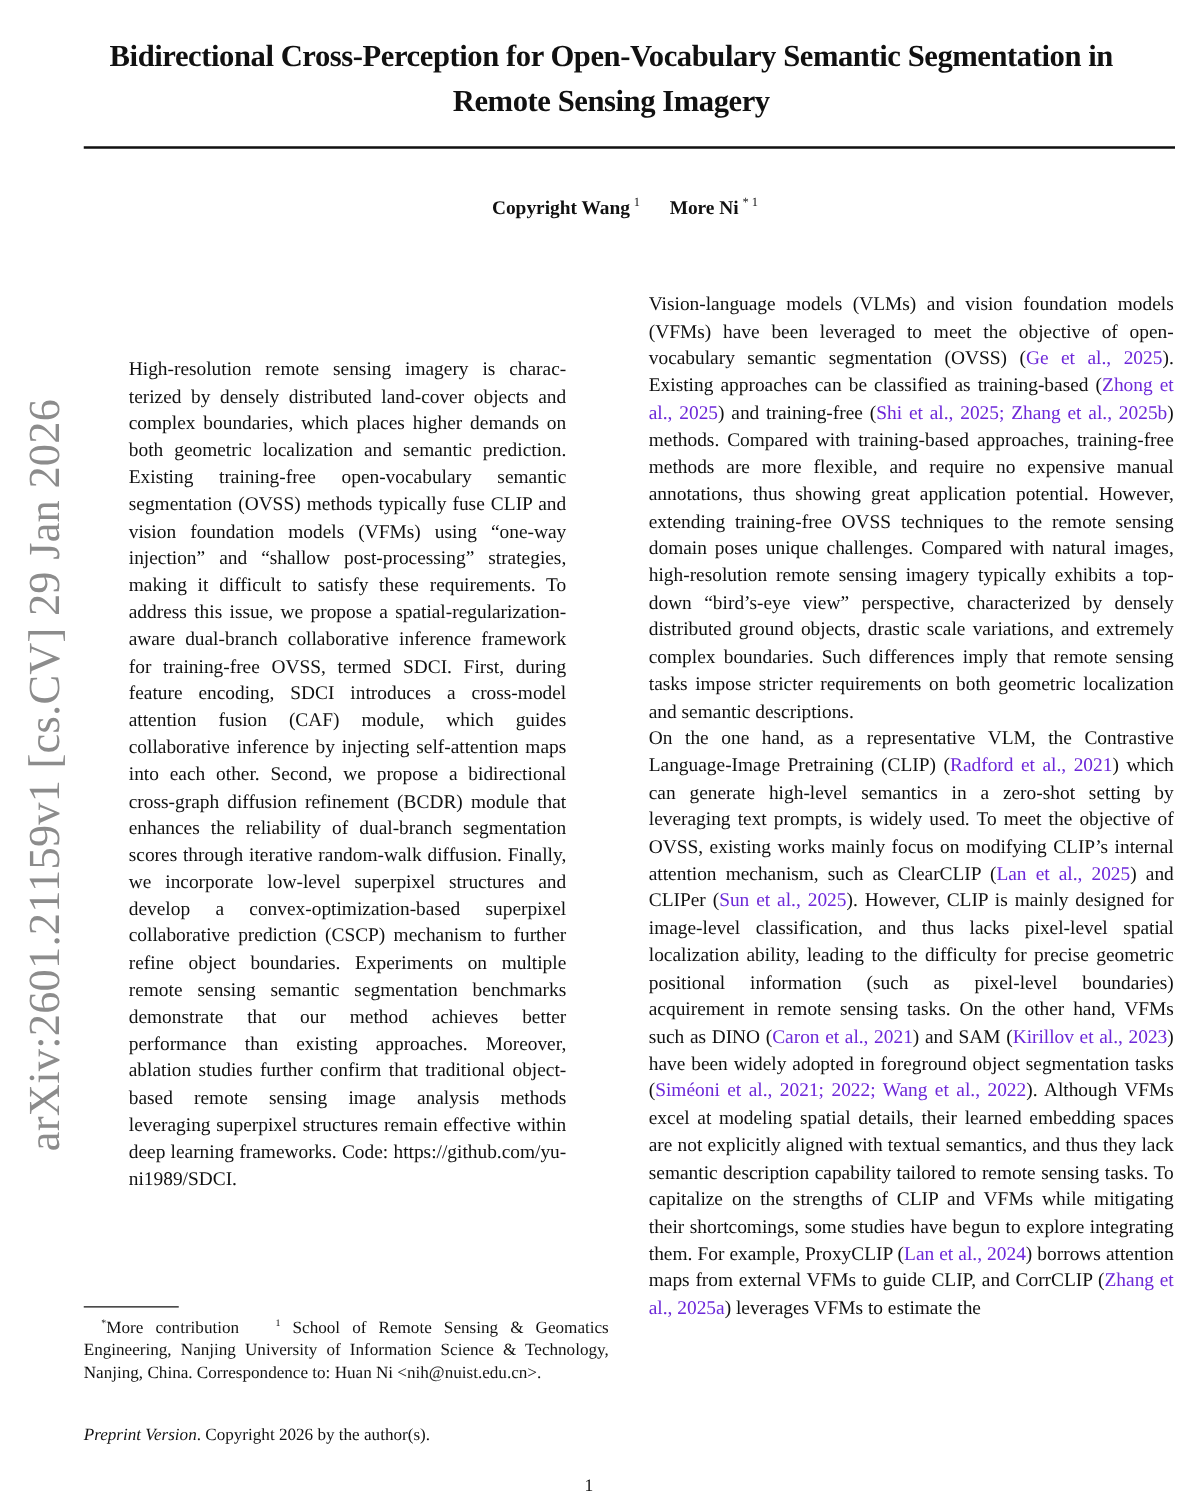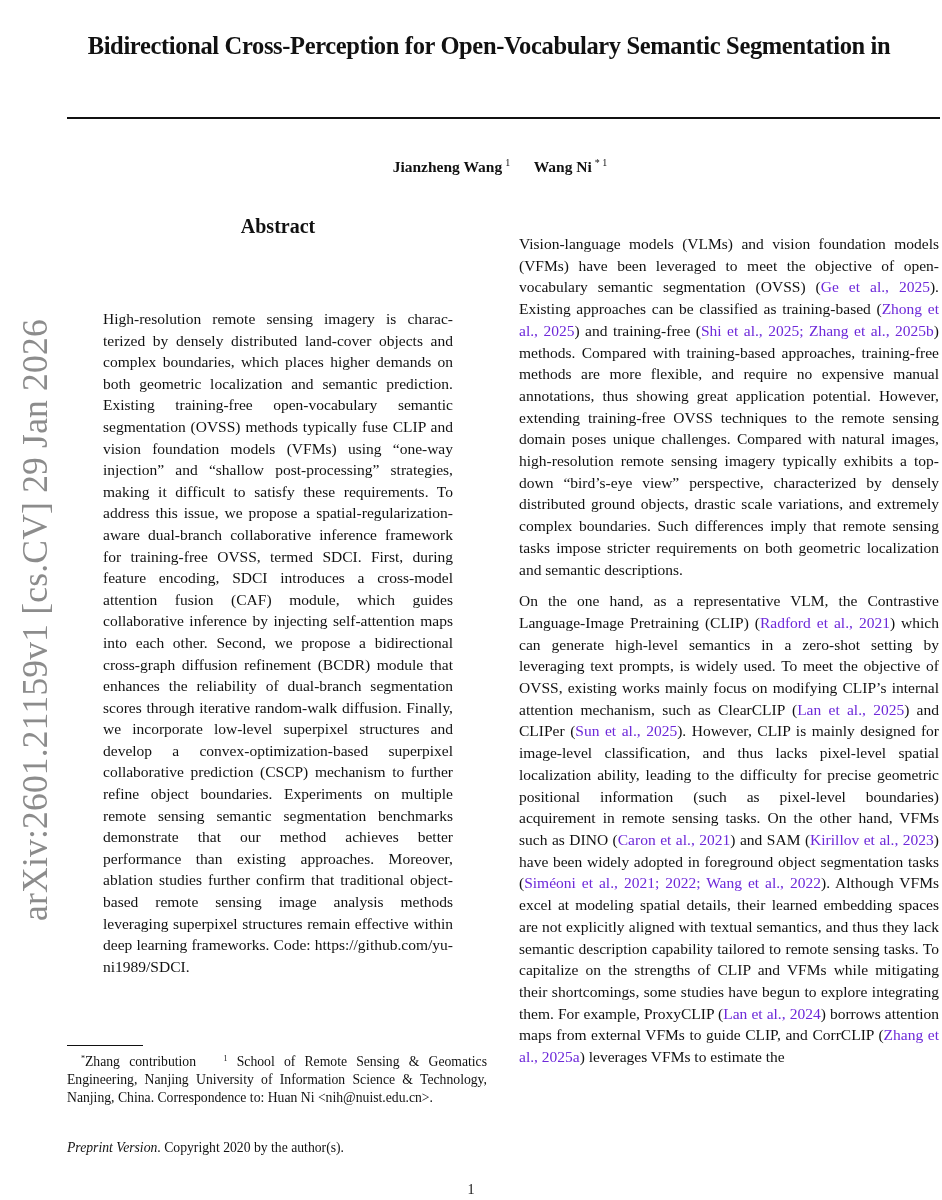--- a/index.html
+++ b/index.html
@@ -33,21 +33,21 @@
   .section-heading { font-weight: bold; font-size: 20px; margin: 0; }
   .abstract-heading { text-align: center; }
   .abstract-body {
     margin-top: 70px; font-size: 15.5px; line-height: 21.6px;
     text-align: justify; hyphens: manual;
   }
   .intro-para {
     font-size: 15.5px; line-height: 21.7px; text-align: justify; margin: 0;
   }
   .intro-para.p1 { margin-top: 18px; }
-  .intro-para.p2 { margin-top: 10px; }
+  .intro-para.p2 { }
   .cite { color: #6d28d9; }
   .footnote-rule { position: absolute; left: 67px; top: 1045px; width: 76px; height: 1px; background: #111; }
   .footnote {
     position: absolute; left: 67px; top: 1050px; width: 420px;
     font-size: 13.7px; line-height: 17.8px; text-align: justify; text-indent: 14px;
   }
   .footnote sup { font-size: 8px; vertical-align: 5px; }
   .preprint {
     position: absolute; left: 67px; top: 1140px; font-size: 13.7px;
   }
@@ -58,37 +58,37 @@
 </style>
 </head>
 <body>
 
 <div class="arxiv-stamp">
   <span>arXiv:2601.21159v1  [cs.CV]  29 Jan 2026</span>
 </div>
 
 <div class="title">
   <div>Bidirectional Cross-Perception for Open-Vocabulary Semantic Segmentation in</div>
+  <div>Remote Sensing Imagery</div>
 </div>
 <div class="rule-top"></div>
 
 <div class="authors">
-  <span>Jianzheng Wang</span><sup>1</sup>
+  <span>Copyright Wang</span><sup>1</sup>
   <span class="sep"></span>
-  <span>Wang Ni</span><sup>* 1</sup>
+  <span>More Ni</span><sup>* 1</sup>
 </div>
 
 <div class="col-left">
-  <h2 class="section-heading abstract-heading">Abstract</h2>
   <p class="abstract-body">High-resolution remote sensing imagery is charac­terized by densely distributed land-cover objects and complex boundaries, which places higher demands on both geometric localization and se­mantic prediction.  Existing training-free open-vocabulary semantic segmentation (OVSS) meth­ods typically fuse CLIP and vision foundation models (VFMs) using “one-way injection” and “shallow post-processing” strategies, making it difficult to satisfy these requirements. To address this issue, we propose a spatial-regularization-aware dual-branch collaborative inference frame­work for training-free OVSS, termed SDCI. First, during feature encoding, SDCI introduces a cross-model attention fusion (CAF) module, which guides collaborative inference by injecting self-attention maps into each other. Second, we pro­pose a bidirectional cross-graph diffusion refine­ment (BCDR) module that enhances the reliability of dual-branch segmentation scores through itera­tive random-walk diffusion. Finally, we incorpo­rate low-level superpixel structures and develop a convex-optimization-based superpixel collabo­rative prediction (CSCP) mechanism to further refine object boundaries. Experiments on multi­ple remote sensing semantic segmentation bench­marks demonstrate that our method achieves bet­ter performance than existing approaches. More­over, ablation studies further confirm that tradi­tional object-based remote sensing image analysis methods leveraging superpixel structures remain effective within deep learning frameworks. Code: https://github.com/yu-ni1989/SDCI.</p>
 </div>
 
 <div class="col-right">
   <p class="intro-para p1"><span>Vision-language models (VLMs) and vision foundation models (VFMs) have been leveraged to meet the objec­tive of open-vocabulary semantic segmentation (OVSS) (</span><span class="cite">Ge et al., 2025</span><span>).  Existing approaches can be classified as training-based (</span><span class="cite">Zhong et al., 2025</span><span>) and training-free (</span><span class="cite">Shi et al., 2025; Zhang et al., 2025b</span><span>) methods. Compared with training-based approaches, training-free methods are more flexible, and require no expensive manual annotations, thus showing great application potential.  However, extending training-free OVSS techniques to the remote sensing domain poses unique challenges.  Compared with natural images, high-resolution remote sensing imagery typically exhibits a top-down “bird’s-eye view” perspective, characterized by densely distributed ground objects, drastic scale variations, and extremely complex boundaries. Such differences imply that remote sensing tasks impose stricter requirements on both geometric localization and semantic descriptions.</span></p>
   <p class="intro-para p2"><span>On the one hand, as a representative VLM, the Contrastive Language-Image Pretraining (CLIP) (</span><span class="cite">Radford et al., 2021</span><span>) which can generate high-level semantics in a zero-shot set­ting by leveraging text prompts, is widely used. To meet the objective of OVSS, existing works mainly focus on modifying CLIP’s internal attention mechanism, such as ClearCLIP (</span><span class="cite">Lan et al., 2025</span><span>) and CLIPer (</span><span class="cite">Sun et al., 2025</span><span>). However, CLIP is mainly designed for image-level classifi­cation, and thus lacks pixel-level spatial localization ability, leading to the difficulty for precise geometric positional information (such as pixel-level boundaries) acquirement in remote sensing tasks. On the other hand, VFMs such as DINO (</span><span class="cite">Caron et al., 2021</span><span>) and SAM (</span><span class="cite">Kirillov et al., 2023</span><span>) have been widely adopted in foreground object segmentation tasks (</span><span class="cite">Siméoni et al., 2021; 2022; Wang et al., 2022</span><span>).  Al­though VFMs excel at modeling spatial details, their learned embedding spaces are not explicitly aligned with textual semantics, and thus they lack semantic description capabil­ity tailored to remote sensing tasks.  To capitalize on the strengths of CLIP and VFMs while mitigating their short­comings, some studies have begun to explore integrating them. For example, ProxyCLIP (</span><span class="cite">Lan et al., 2024</span><span>) borrows attention maps from external VFMs to guide CLIP, and Cor­rCLIP (</span><span class="cite">Zhang et al., 2025a</span><span>) leverages VFMs to estimate the</span></p>
 </div>
 
 <div class="footnote-rule"></div>
-<div class="footnote"><sup>*</sup><span>Zhang contribution</span>&nbsp;&nbsp; <sup>1</sup> <span>School of Remote Sensing &amp; Geo­matics Engineering, Nanjing University of Information Science &amp; Technology, Nanjing, China.  Correspondence to: Huan Ni &lt;nih@nuist.edu.cn&gt;.</span></div>
+<div class="footnote"><sup>*</sup><span>More contribution</span>&nbsp;&nbsp; <sup>1</sup> <span>School of Remote Sensing &amp; Geo­matics Engineering, Nanjing University of Information Science &amp; Technology, Nanjing, China.  Correspondence to: Huan Ni &lt;nih@nuist.edu.cn&gt;.</span></div>
 
-<div class="preprint"><em>Preprint Version</em><span>. Copyright 2020 by the author(s).</span></div>
+<div class="preprint"><em>Preprint Version</em><span>. Copyright 2026 by the author(s).</span></div>
 
 <div class="page-number">1</div>
 
 </body></html>

